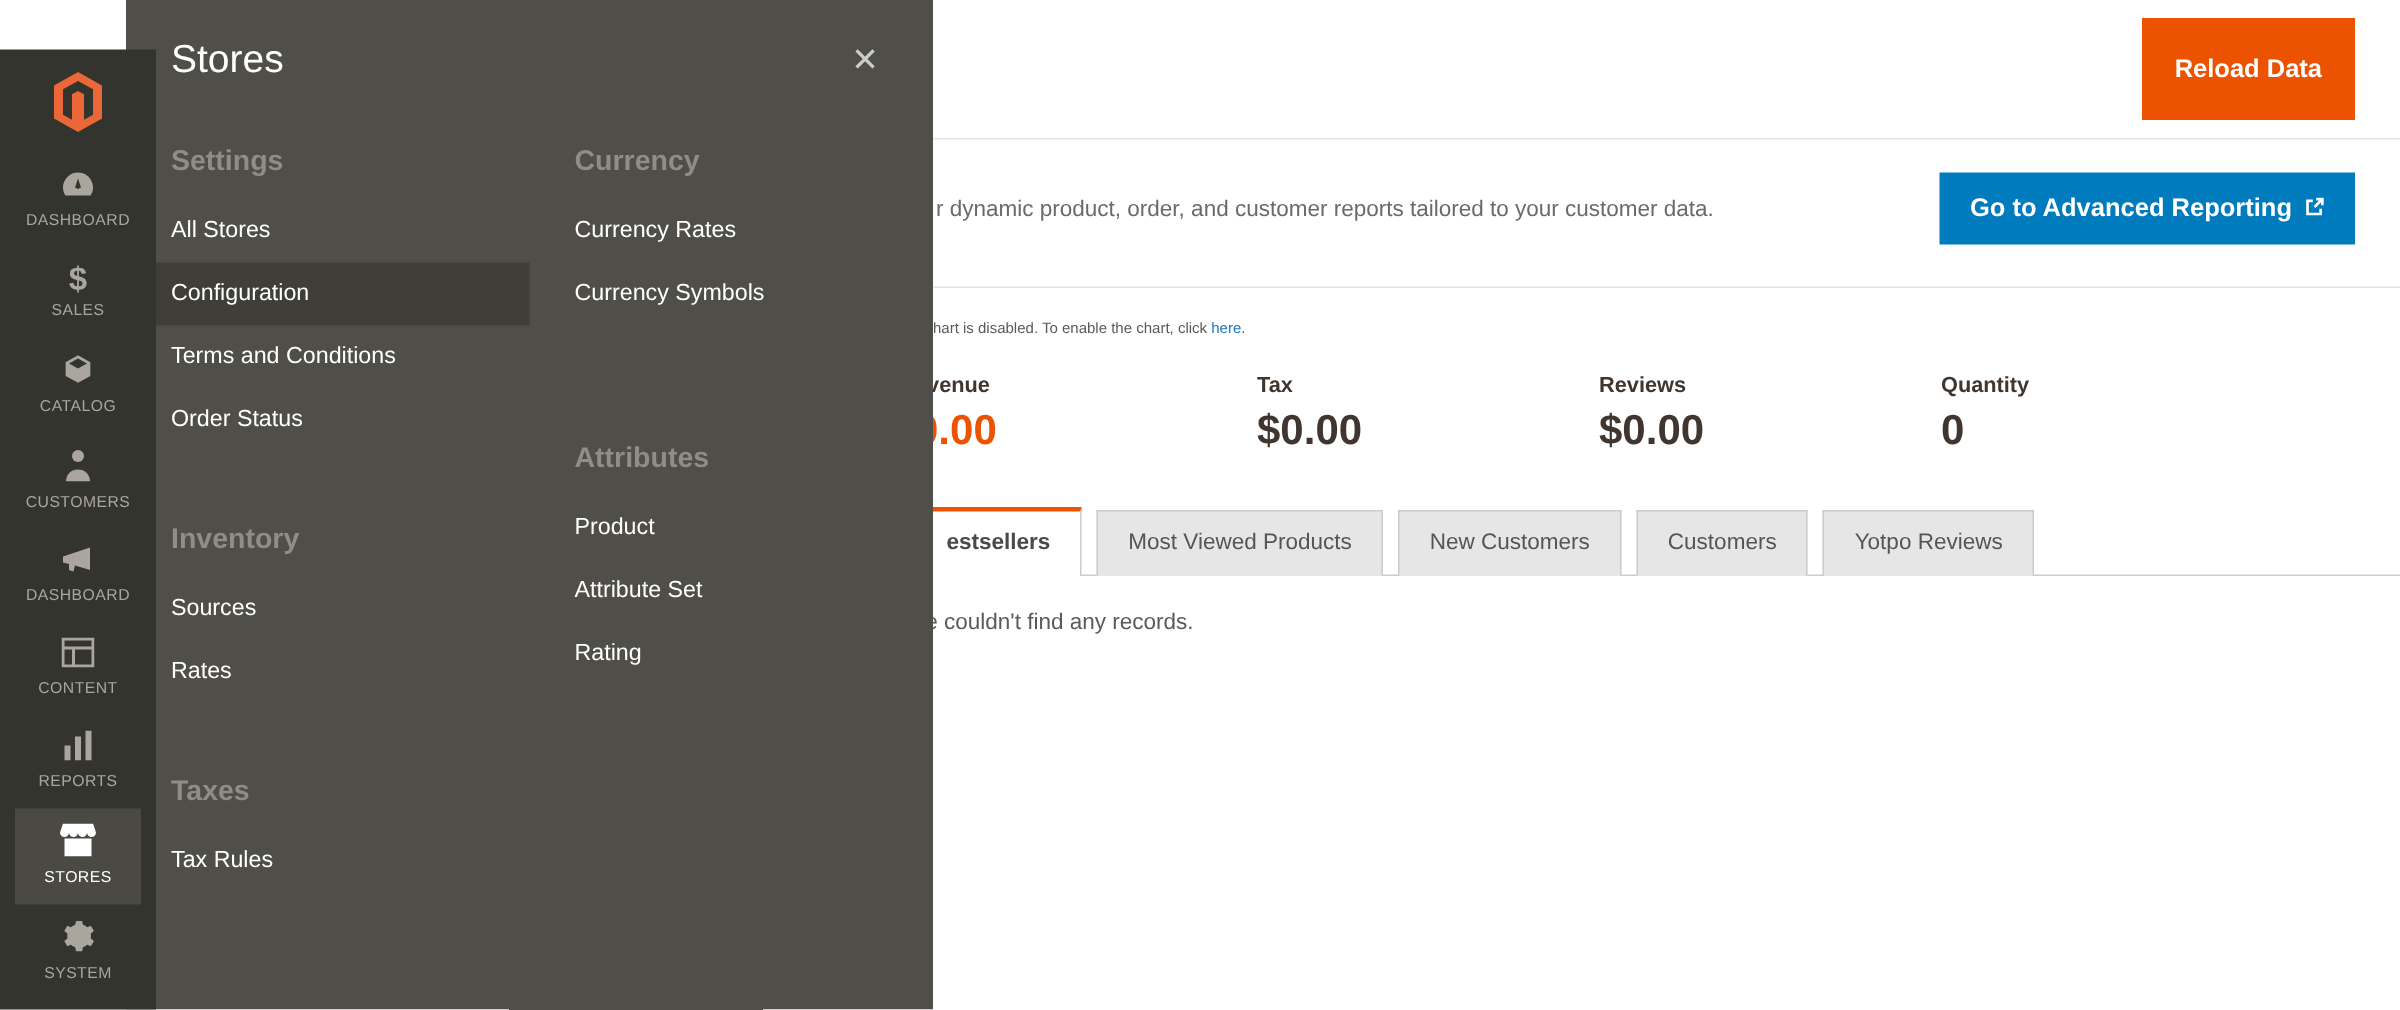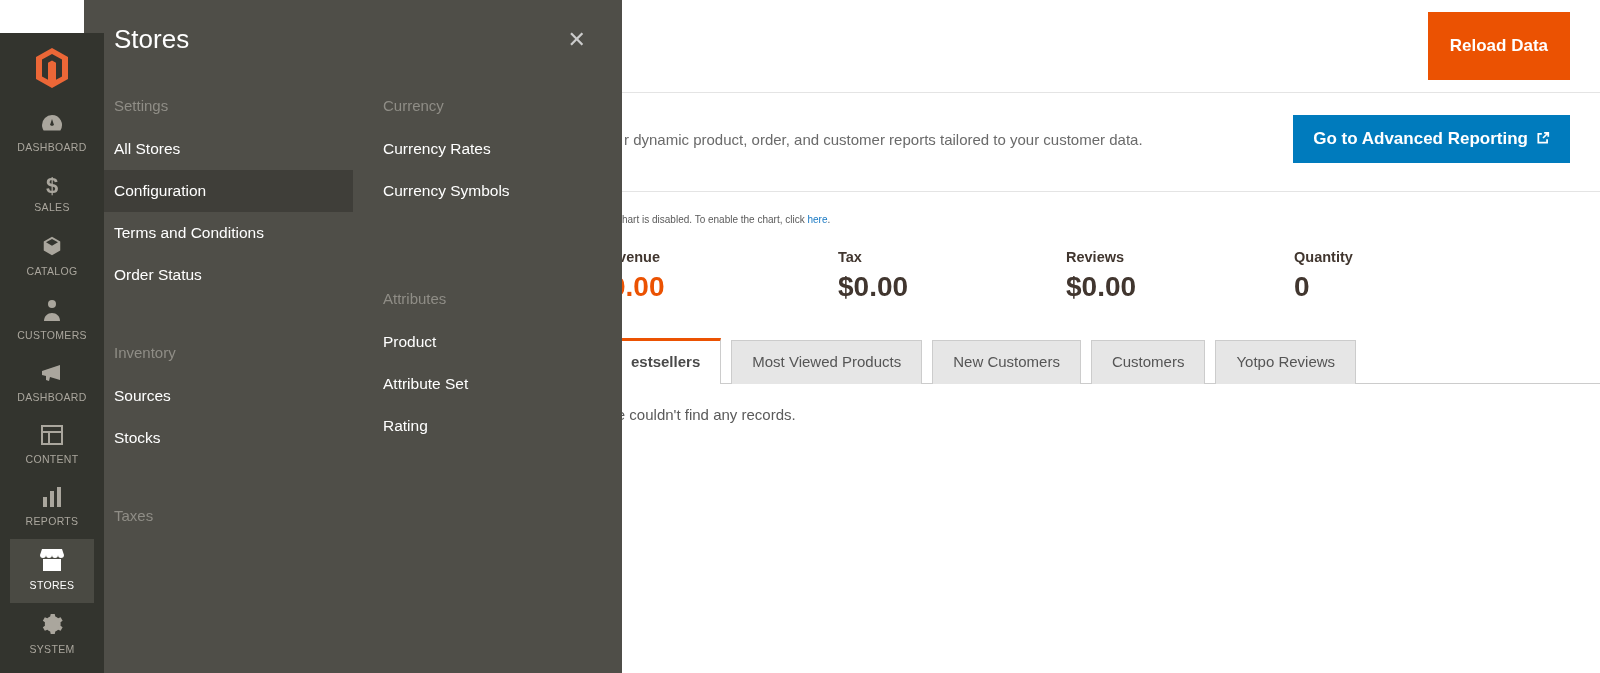--- a/index.html
+++ b/index.html
@@ -14,21 +14,21 @@
   .nav-item span.label { font-size: 10.5px; letter-spacing: .03em; margin-top: 4px; text-align: center; }
   .nav-item .ic { font-size: 22px; line-height: 1; color: inherit; }
 
   
   .flyout { position: absolute; left: 84px; top: 0; width: 538px; height: 100%; background: #4f4e48; color: #fff; z-index: 9; padding: 24px 0 0; }
   .flyout-header { display: flex; justify-content: space-between; align-items: center; padding: 0 36px 24px 30px; }
   .flyout-title { font-size: 26px; font-weight: 400; color: #fff; }
   .flyout-close { color: #ccc; font-size: 22px; cursor: pointer; background: none; border: none; }
   .flyout-columns { display: flex; gap: 0; }
   .flyout-col { width: 269px; }
-  .flyout-group-title { color: #8f8d86; font-size: 15px; font-weight: 400; padding: 18px 30px 14px; }
+  .flyout-group-title { color: #8f8d86; font-size: 19px; font-weight: 700; padding: 18px 30px 14px; }
   .flyout-link { display: block; padding: 12px 30px; font-size: 15.5px; color: #fff; text-decoration: none; cursor: pointer; }
   .flyout-link.selected { background: #3f3e39; }
   .flyout-spacer { height: 30px; }
 
   
   .page { position: absolute; left: 84px; top: 0; right: 0; height: 100%; z-index: 5; background: #fff; }
   .page-header { height: 93px; border-bottom: 1px solid #e4e4e4; display: flex; align-items: center; justify-content: flex-end; padding: 0 30px; }
   .btn-primary { background: #eb5202; color: #fff; border: 0; font-size: 17px; font-weight: 600; padding: 24px 22px; cursor: pointer; }
   .section-adv { padding: 22px 30px 28px; border-bottom: 1px solid #e4e4e4; display: flex; align-items: center; justify-content: flex-end; gap: 26px; }
   .adv-text { font-size: 15px; color: #6a6a6a; }
@@ -151,23 +151,24 @@
   <div class="flyout-columns">
     <div class="flyout-col">
       <div class="flyout-group-title">Settings</div>
       <a class="flyout-link">All Stores</a>
       <a class="flyout-link selected">Configuration</a>
       <a class="flyout-link">Terms and Conditions</a>
       <a class="flyout-link">Order Status</a>
       <div class="flyout-spacer"></div>
       <div class="flyout-group-title">Inventory</div>
       <a class="flyout-link">Sources</a>
-      <a class="flyout-link">Stocks</a>
+      <a class="flyout-link">Rates</a>
       <div class="flyout-spacer"></div>
       <div class="flyout-group-title">Taxes</div>
+      <a class="flyout-link">Tax Rules</a>
     </div>
     <div class="flyout-col">
       <div class="flyout-group-title">Currency</div>
       <a class="flyout-link">Currency Rates</a>
       <a class="flyout-link">Currency Symbols</a>
       <div class="flyout-spacer" style="height:60px"></div>
       <div class="flyout-group-title">Attributes</div>
       <a class="flyout-link">Product</a>
       <a class="flyout-link">Attribute Set</a>
       <a class="flyout-link">Rating</a>

